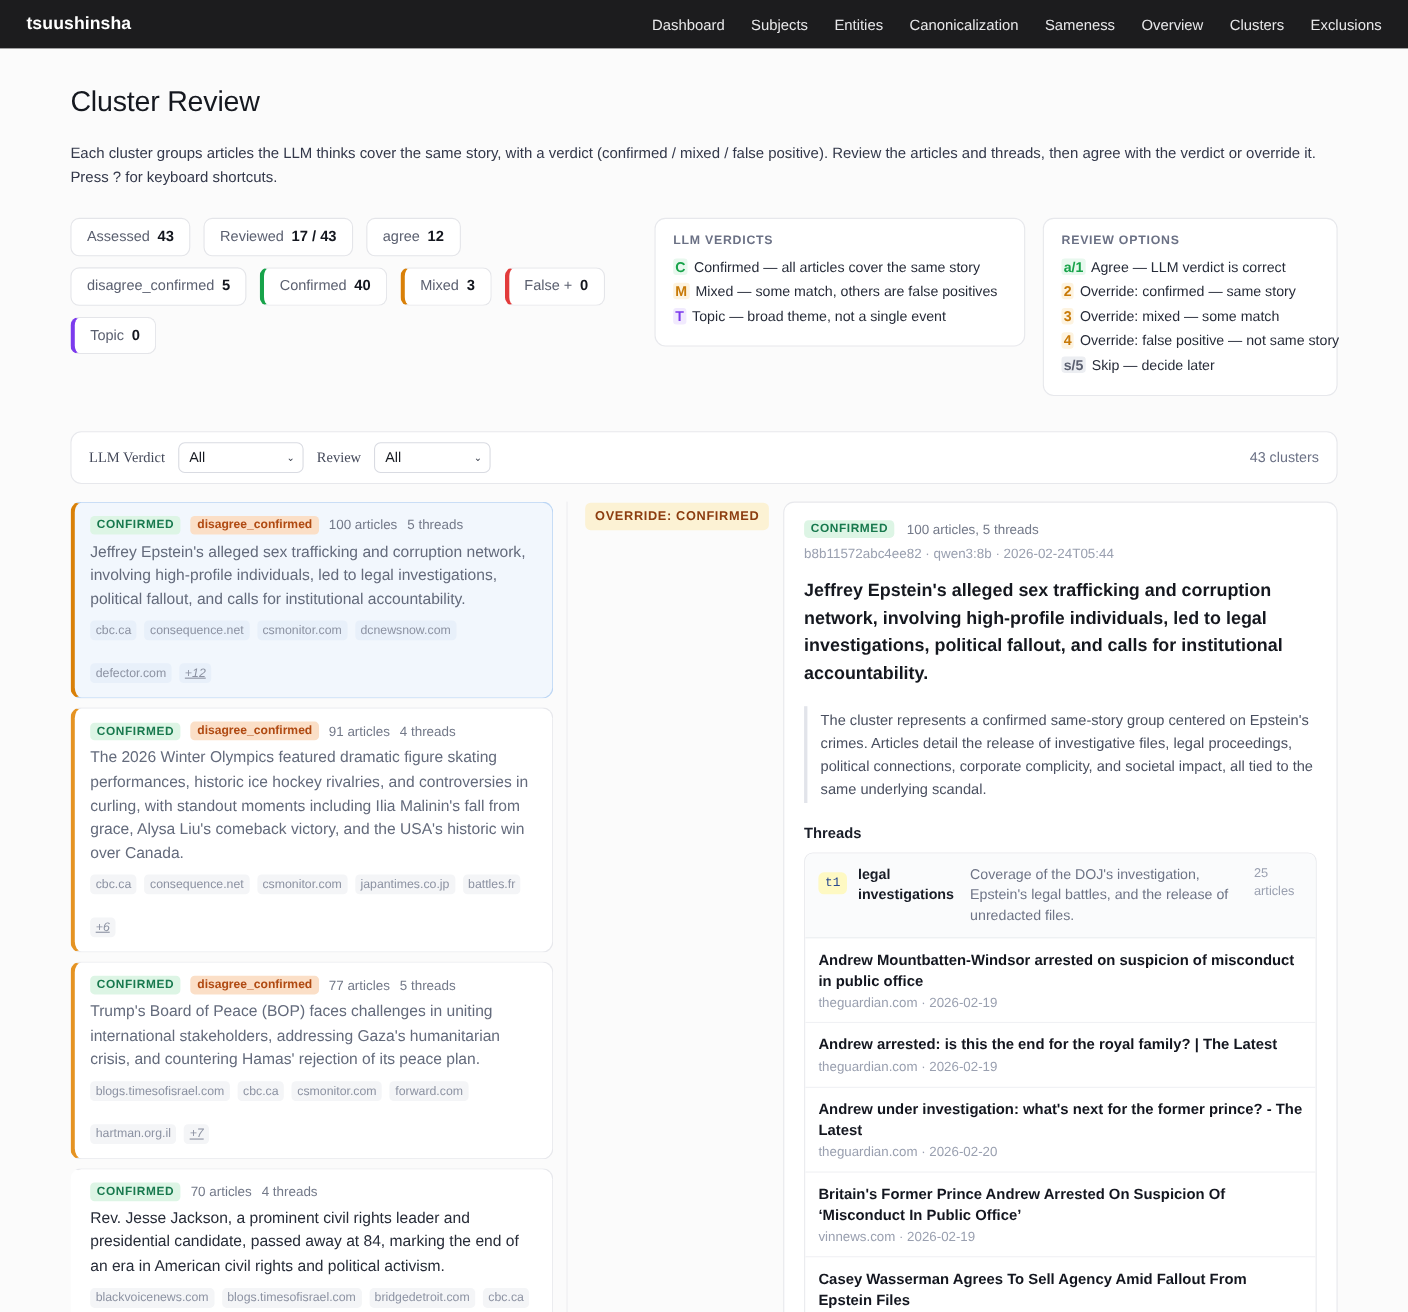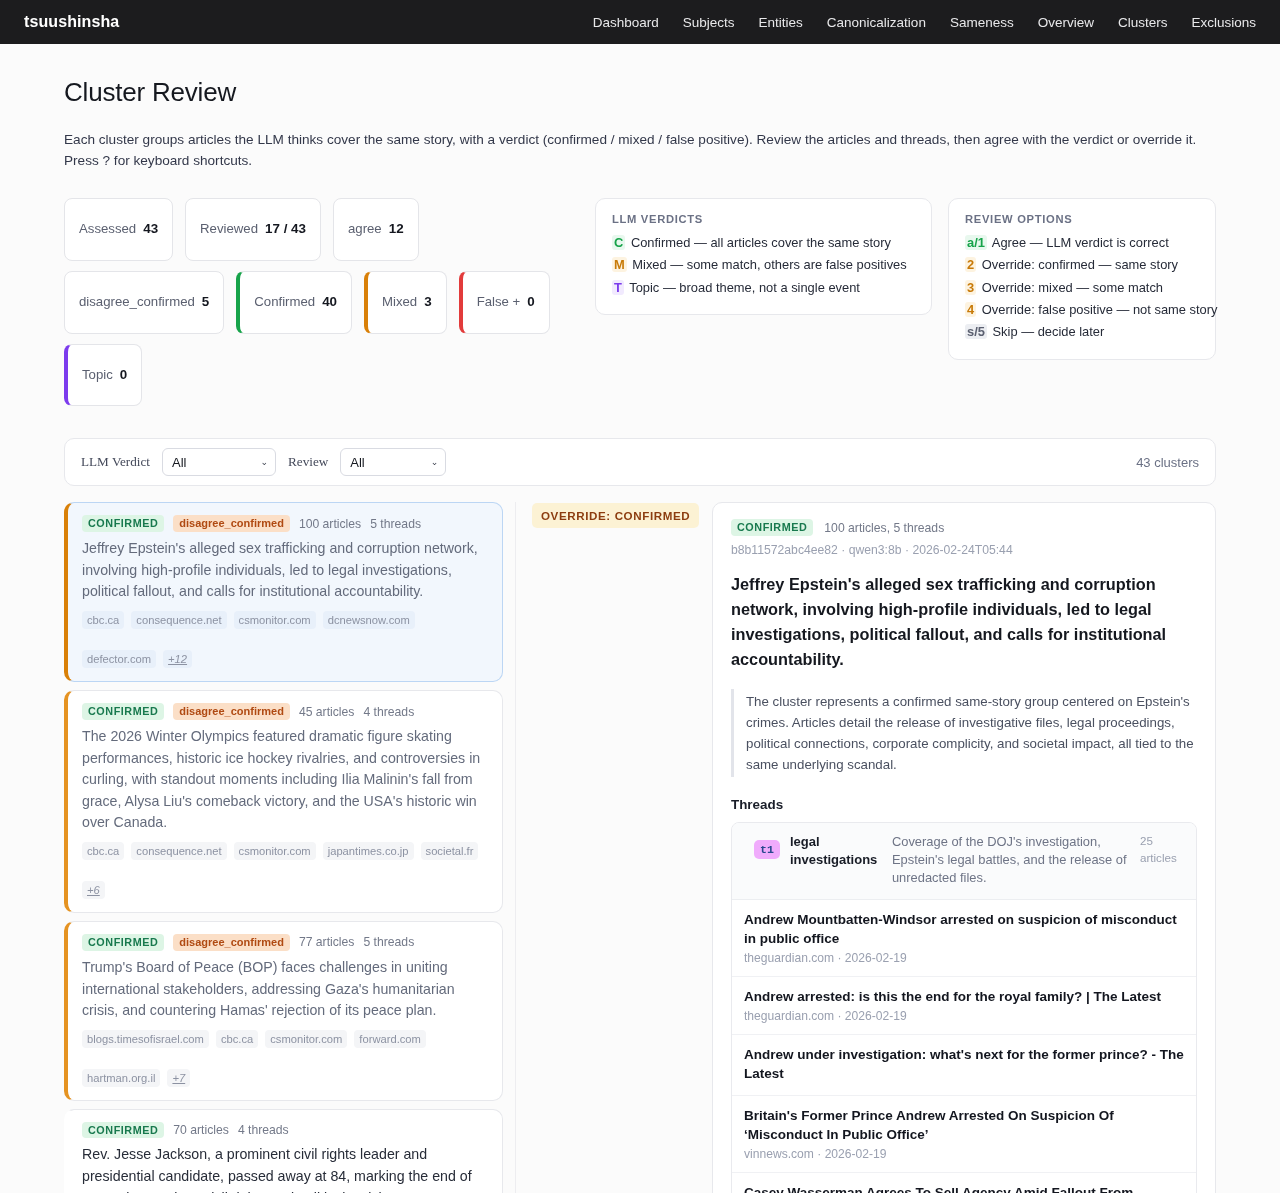--- a/index.html
+++ b/index.html
@@ -66,21 +66,21 @@
     display: flex;
     flex-wrap: wrap;
     gap: 10px 12px;
     width: 520px;
     align-content: flex-start;
   }
   .chip {
     border: 1px solid #e4e5e9;
     background: #ffffff;
     border-radius: 8px;
-    padding: 23px 14px;
+    padding: 9px 14px;
     font-size: 13.2px;
     color: #5b6070;
     display: flex;
     align-items: center;
     gap: 7px;
     line-height: 1.1;
     white-space: nowrap;
   }
   .chip b { color: #14171f; font-weight: 700; font-size: 13.4px; }
   .chip.accent { border-left-width: 4px; border-left-style: solid; padding-left: 14px; }
@@ -303,30 +303,29 @@
   }
   .thread-head {
     display: flex;
     align-items: flex-start;
     gap: 10px;
     padding: 10px 12px 11px;
     background: #fafbfc;
     border-bottom: 1px solid #eceef1;
   }
   .tbadge {
-    background: #f0abfc;
+    background: #fef9c3;
     color: #28488e;
     font-family: "Liberation Mono", monospace;
     font-size: 11.6px;
-    font-weight: 700;
+    font-weight: 400;
     border-radius: 5px;
     padding: 4px 6px;
     line-height: 1;
     margin-top: 7px;
-    margin-left: 10px;
   }
   .tname {
     font-size: 13px;
     font-weight: 700;
     color: #181c26;
     width: 92px;
     line-height: 1.4;
     flex-shrink: 0;
   }
   .tdesc {
@@ -499,30 +498,30 @@
           <span class="src">dcnewsnow.com</span>
           <span class="src">defector.com</span>
           <span class="src more">+12</span>
         </div>
       </div>
 
       <div class="ccard acc-orange">
         <div class="ccard-head">
           <span class="badge b-confirmed">CONFIRMED</span>
           <span class="badge b-disagree">disagree_confirmed</span>
-          <span class="meta-small">45 articles</span>
+          <span class="meta-small">91 articles</span>
           <span class="meta-small">4 threads</span>
         </div>
         <div class="ccard-title">The 2026 Winter Olympics featured dramatic figure skating performances, historic ice hockey rivalries, and controversies in curling, with standout moments including Ilia Malinin's fall from grace, Alysa Liu's comeback victory, and the USA's historic win over Canada.</div>
         <div class="srcs">
           <span class="src">cbc.ca</span>
           <span class="src">consequence.net</span>
           <span class="src">csmonitor.com</span>
           <span class="src">japantimes.co.jp</span>
-          <span class="src">societal.fr</span>
+          <span class="src">battles.fr</span>
           <span class="src more">+6</span>
         </div>
       </div>
 
       <div class="ccard acc-orange">
         <div class="ccard-head">
           <span class="badge b-confirmed">CONFIRMED</span>
           <span class="badge b-disagree">disagree_confirmed</span>
           <span class="meta-small">77 articles</span>
           <span class="meta-small">5 threads</span>
@@ -585,20 +584,21 @@
           <div class="arow">
             <div class="atitle">Andrew Mountbatten-Windsor arrested on suspicion of misconduct in public office</div>
             <div class="ameta">theguardian.com · 2026-02-19</div>
           </div>
           <div class="arow">
             <div class="atitle">Andrew arrested: is this the end for the royal family? | The Latest</div>
             <div class="ameta">theguardian.com · 2026-02-19</div>
           </div>
           <div class="arow">
             <div class="atitle">Andrew under investigation: what's next for the former prince? - The Latest</div>
+            <div class="ameta">theguardian.com · 2026-02-20</div>
           </div>
           <div class="arow">
             <div class="atitle">Britain's Former Prince Andrew Arrested On Suspicion Of ‘Misconduct In Public Office’</div>
             <div class="ameta">vinnews.com · 2026-02-19</div>
           </div>
           <div class="arow">
             <div class="atitle">Casey Wasserman Agrees To Sell Agency Amid Fallout From Epstein Files</div>
 
           </div>
 

